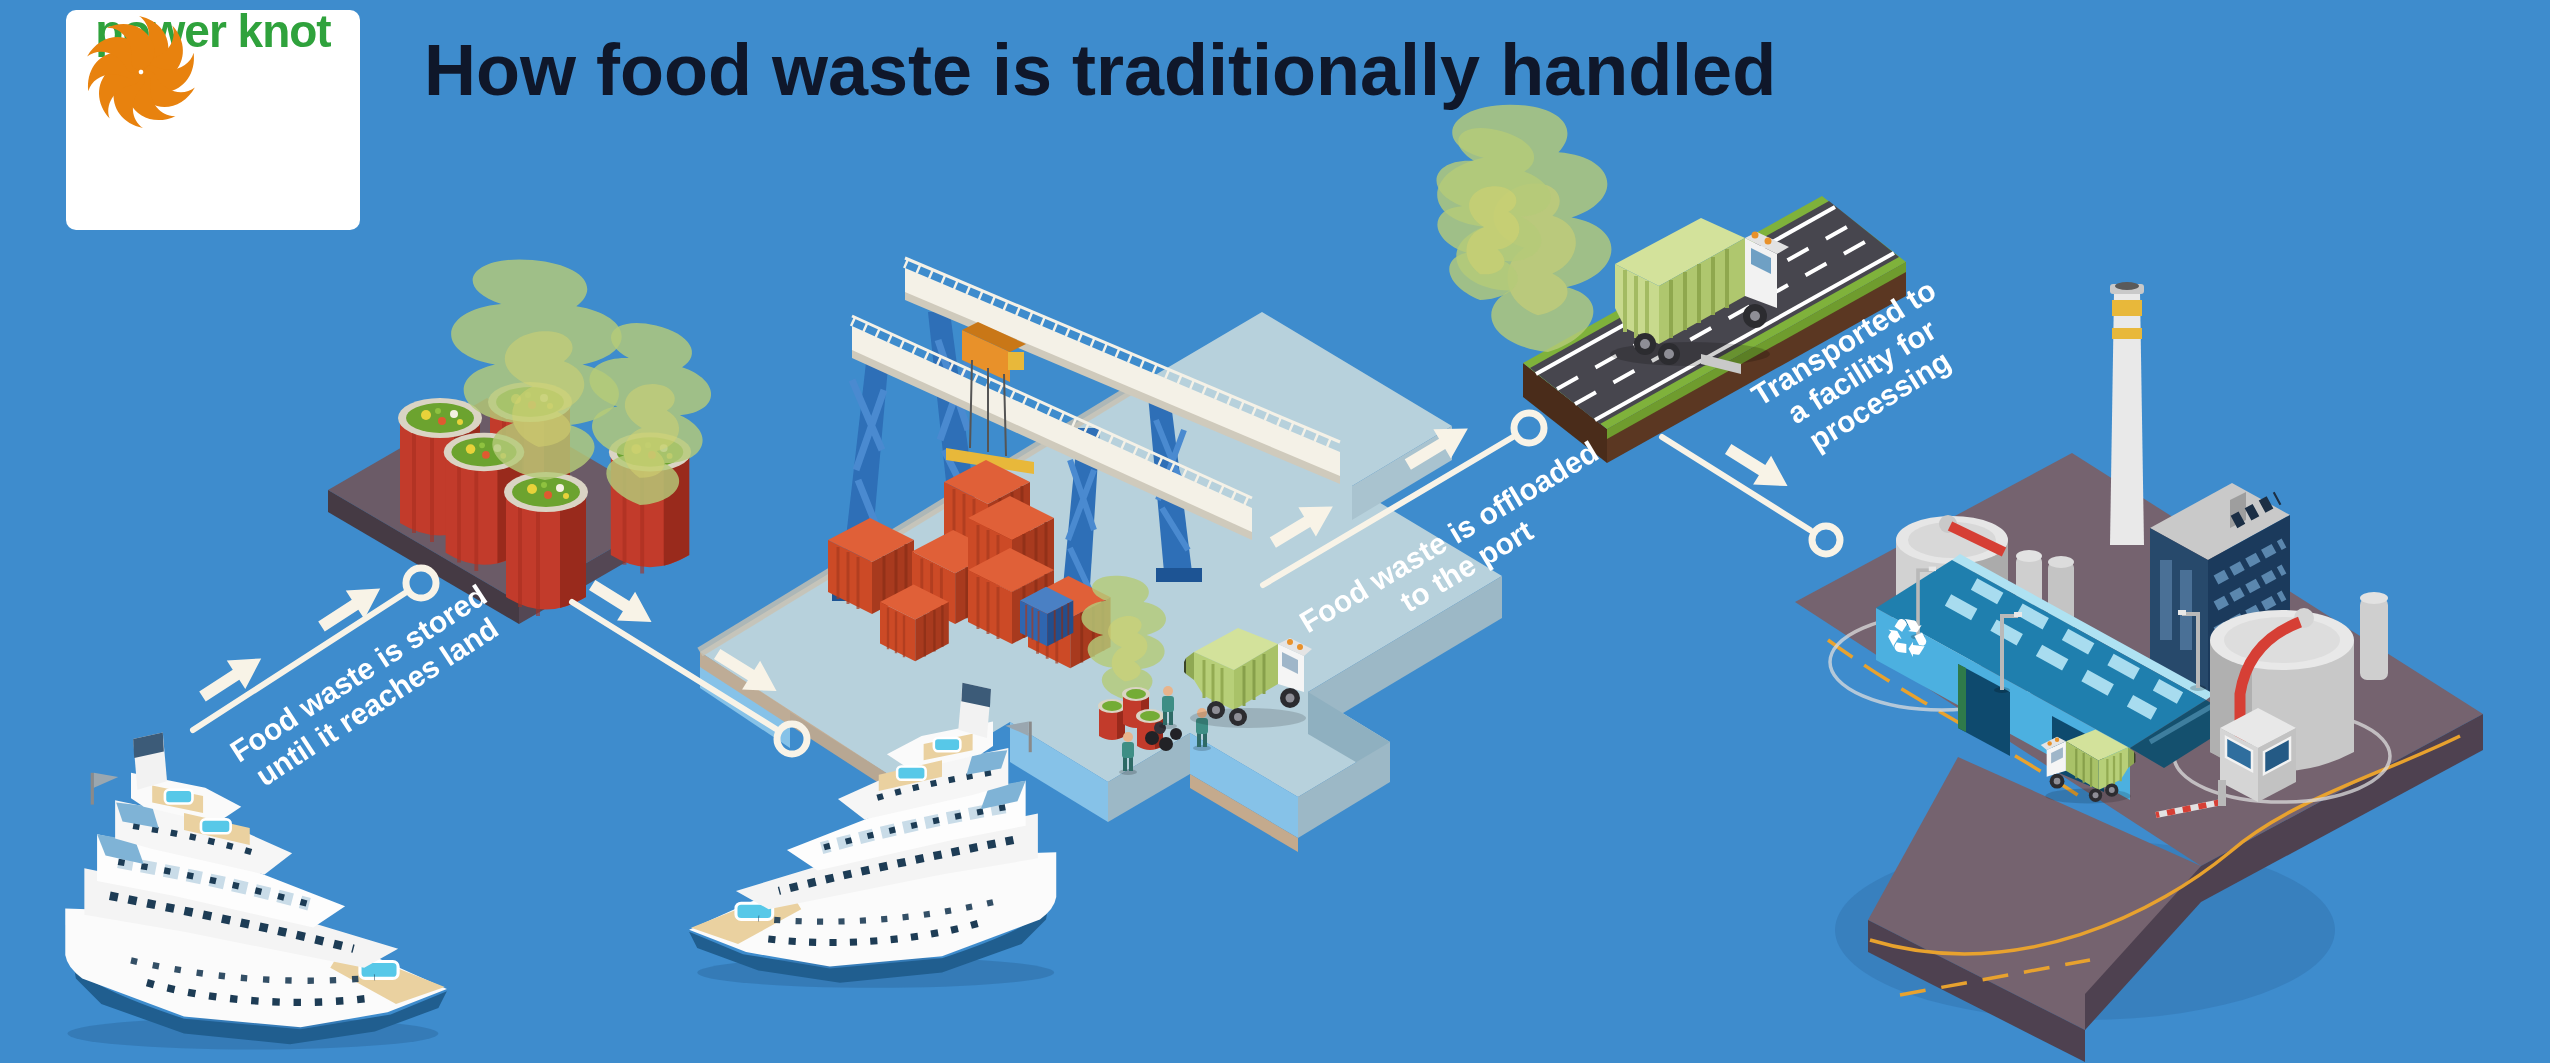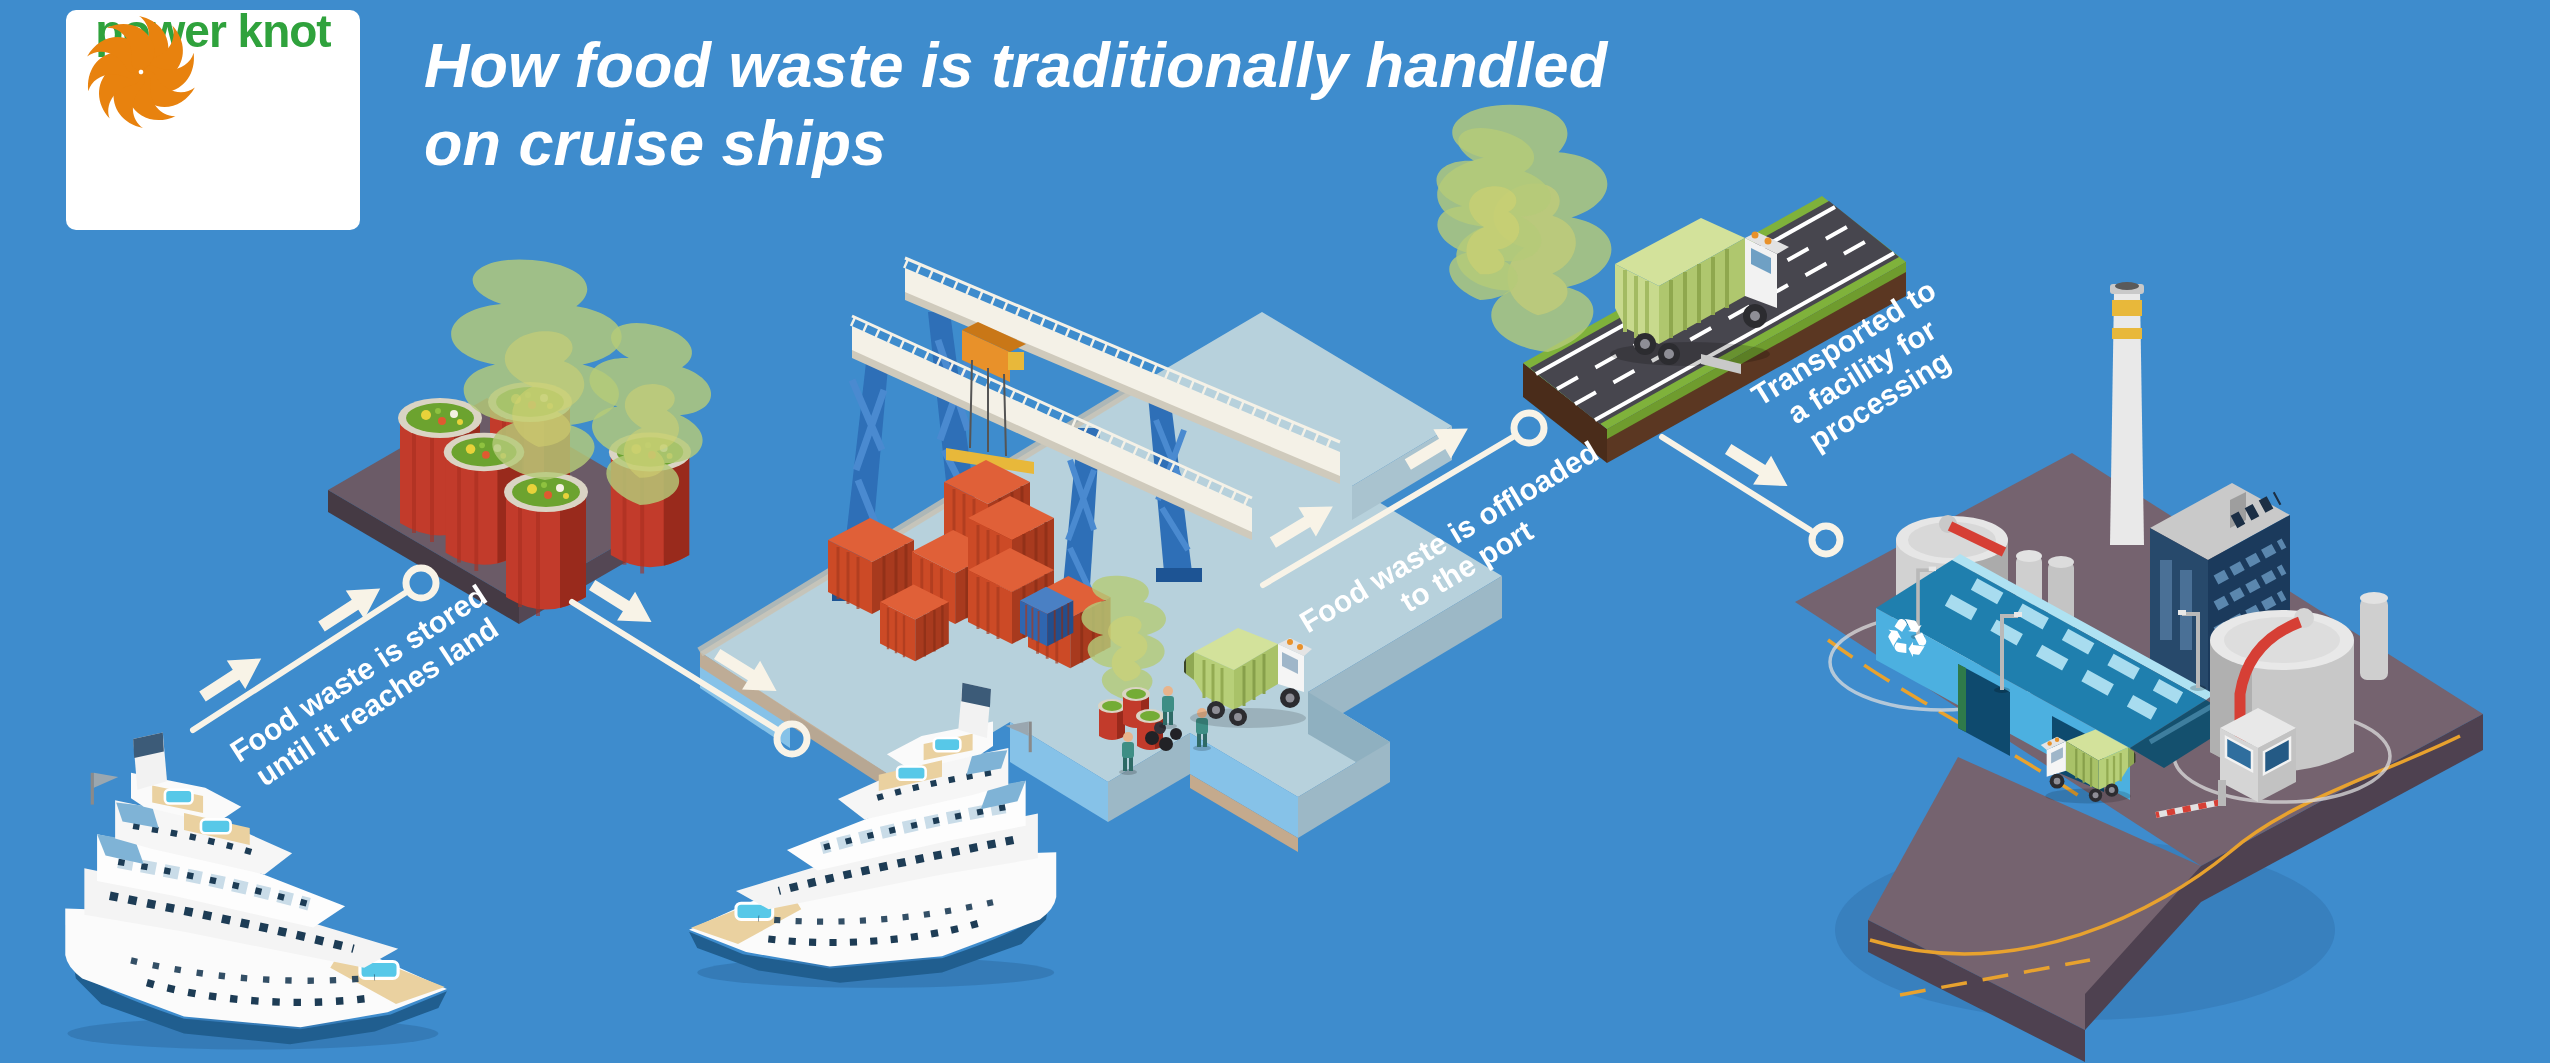--- a/index.html
+++ b/index.html
@@ -1,22 +1,22 @@
 <!DOCTYPE html>
 <html><head>
 <meta charset="utf-8">
 <style>
   html,body{margin:0;padding:0;background:#3E8CCD;}
   #stage{position:relative;width:2550px;height:1063px;background:#3E8CCD;overflow:hidden;
          font-family:"Liberation Sans",sans-serif;}
   #logo-card{position:absolute;left:66px;top:10px;width:294px;height:220px;background:#ffffff;
              border-radius:10px;display:flex;flex-direction:column;align-items:center;justify-content:flex-start;}
   #logo-brand{font-size:46px;font-weight:bold;color:#2FA23C;letter-spacing:-1px;margin-top:-6px;}
-  #page-title{position:absolute;left:424px;top:26px;color:#ffffff;font-size:63px;font-weight:bold;
-              line-height:1.24;letter-spacing:0px;font-style:italic;}
+  #page-title{position:absolute;left:424px;top:26px;color:#0f172a;font-size:72px;font-weight:bold;
+              line-height:1.24;letter-spacing:0px;}
   .flow-label{position:absolute;color:#ffffff;font-weight:bold;font-size:30px;line-height:1.14;
               text-align:center;transform:translate(-50%,-50%) rotate(-33deg);white-space:nowrap;}
   svg{position:absolute;left:0;top:0;}
   .cont-red{--cTop:#E06038;--cFront:#CC4A26;--cSide:#A83A1E;}
   .cont-blue{--cTop:#4A80C4;--cFront:#2F66B0;--cSide:#234E8C;}
 </style>
 </head>
 <body>
 
 <div id="stage">
@@ -402,21 +402,20 @@
       <use href="#blade" transform="rotate(252)"></use>
           <use href="#blade" transform="rotate(288)"></use>
       <use href="#blade" transform="rotate(324)"></use>
     </g>
   </svg>
   <div id="logo-brand">power knot</div>
 </div>
 
 <div id="page-title">
   <div>How food waste is traditionally handled</div>
-  <div>on cruise ships</div>
 </div>
 
 <div class="flow-label" style="left:368px;top:688px;">
   <div>Food waste is stored</div>
   <div>until it reaches land</div>
 </div>
 
 <div class="flow-label" style="left:1458px;top:552px;transform:translate(-50%,-50%) rotate(-31deg);">
   <div>Food waste is offloaded</div>
   <div>to the port</div>

